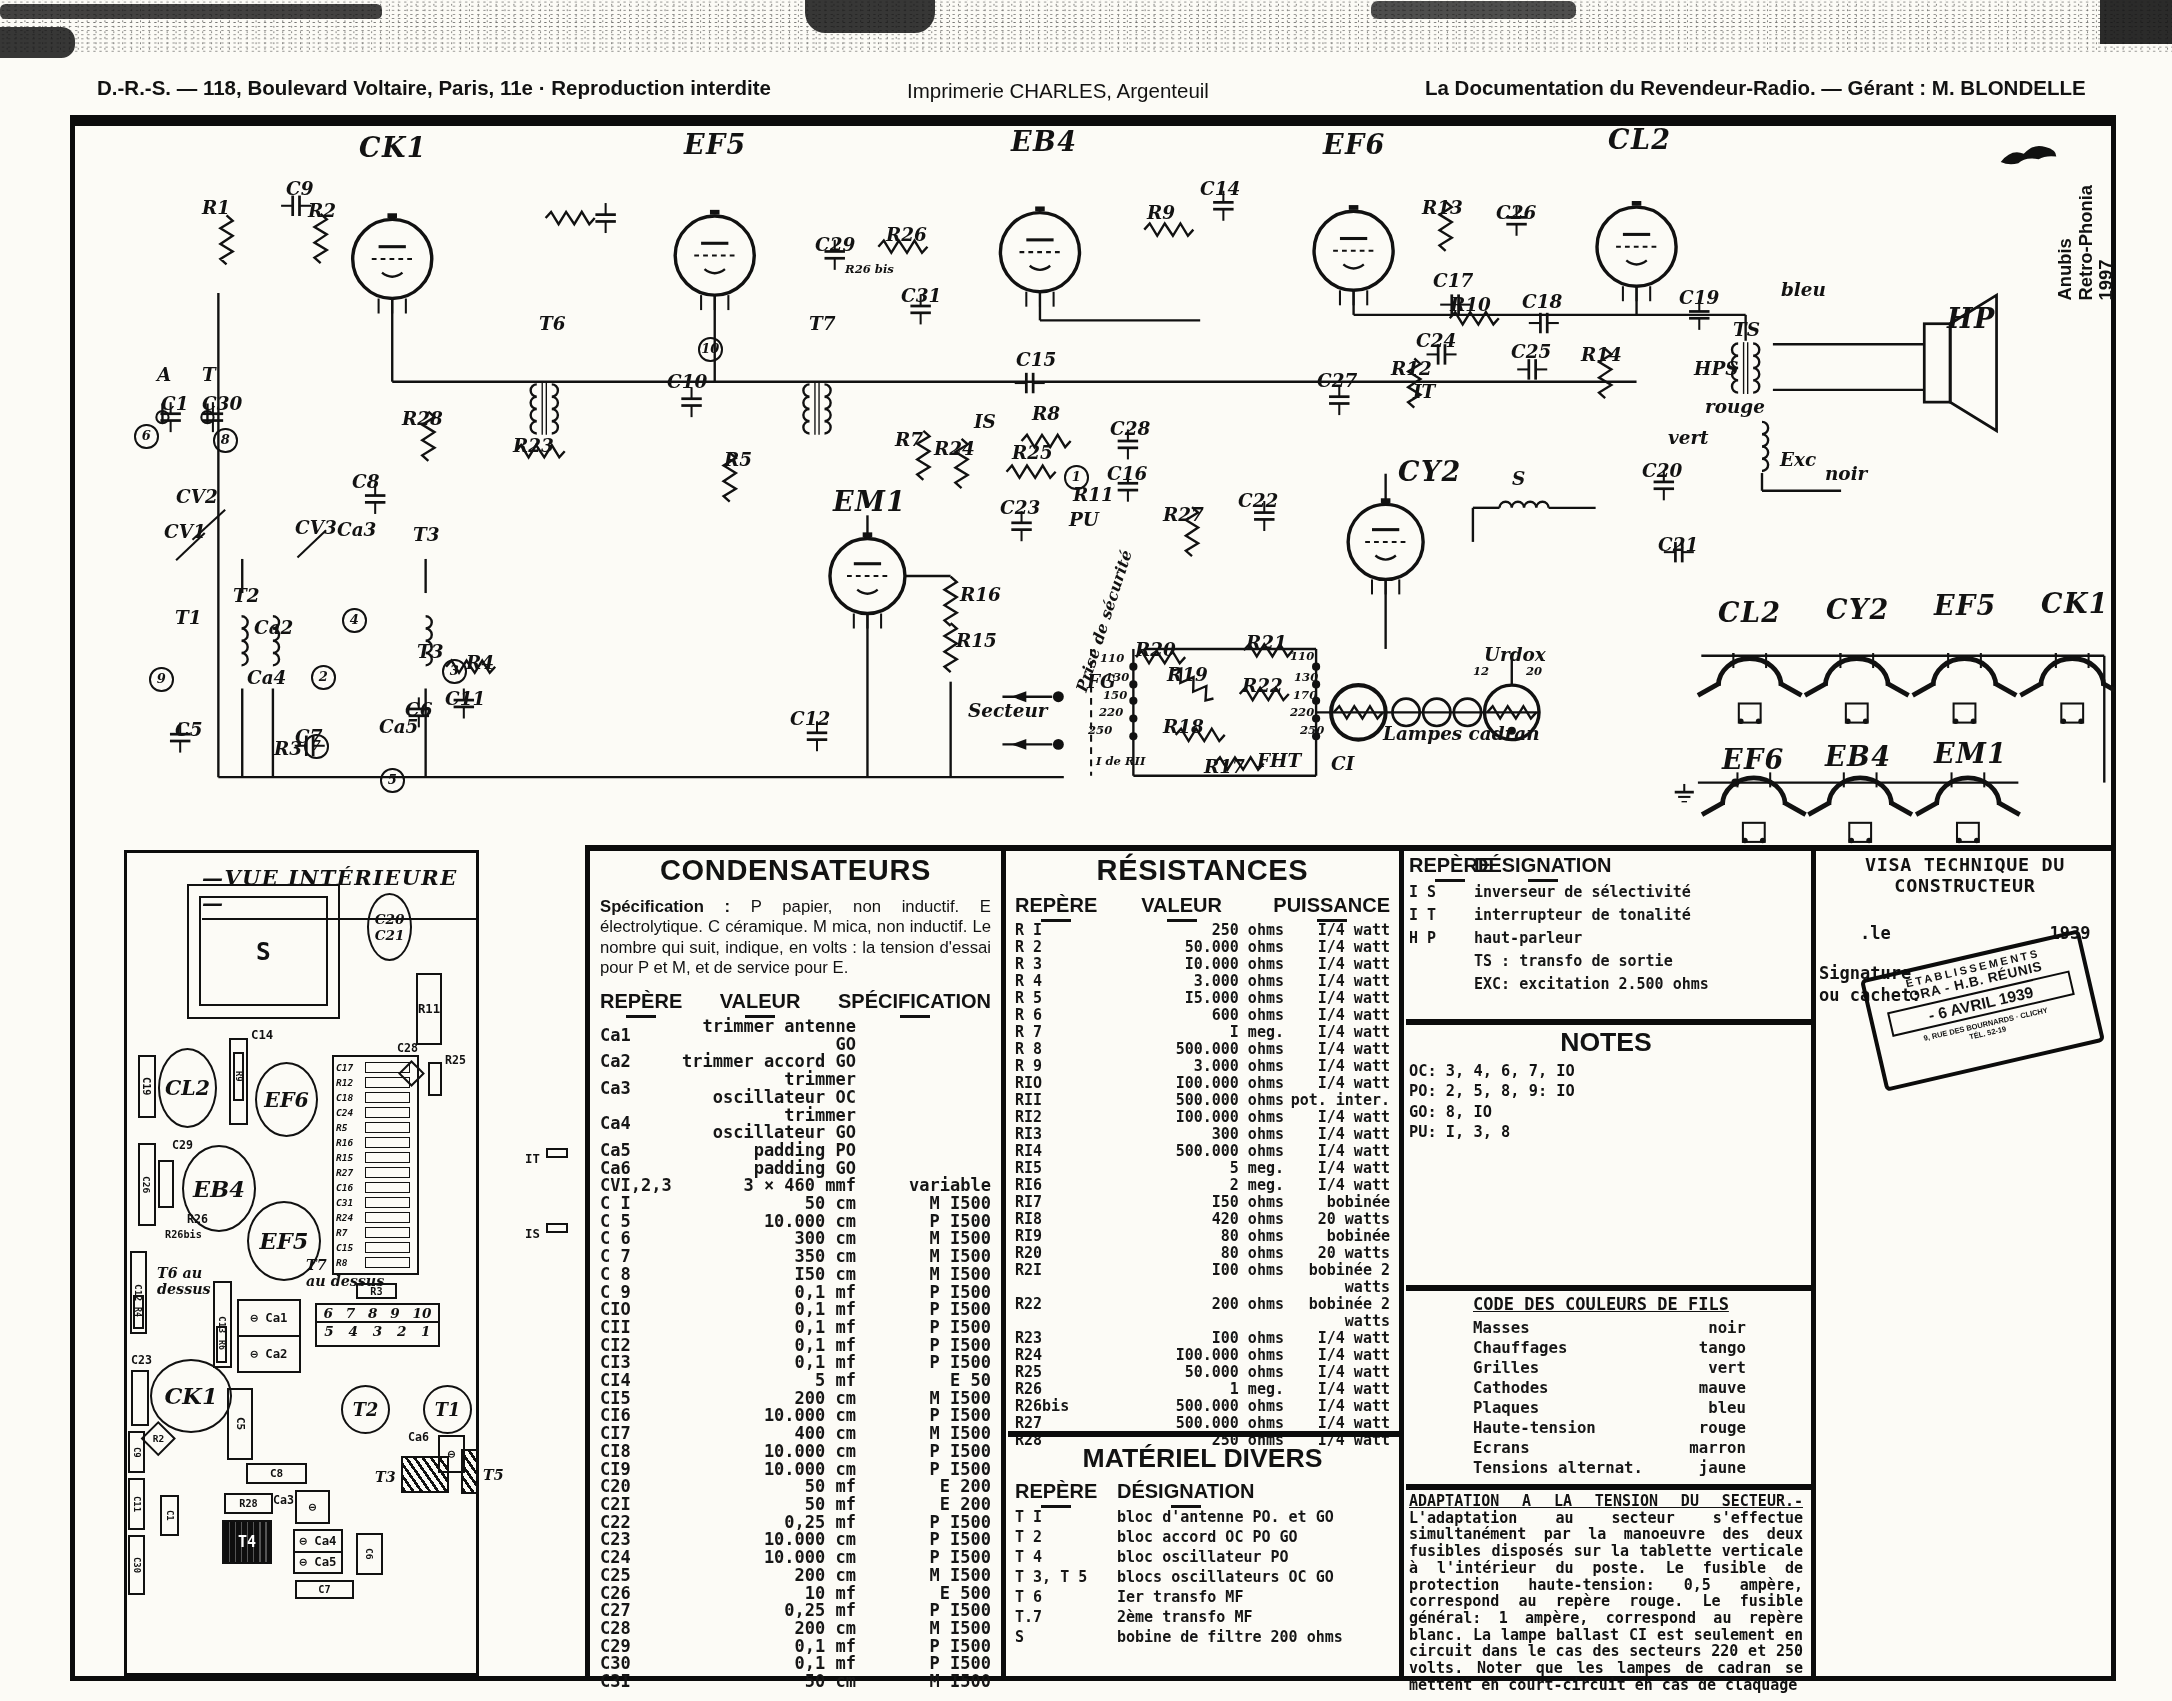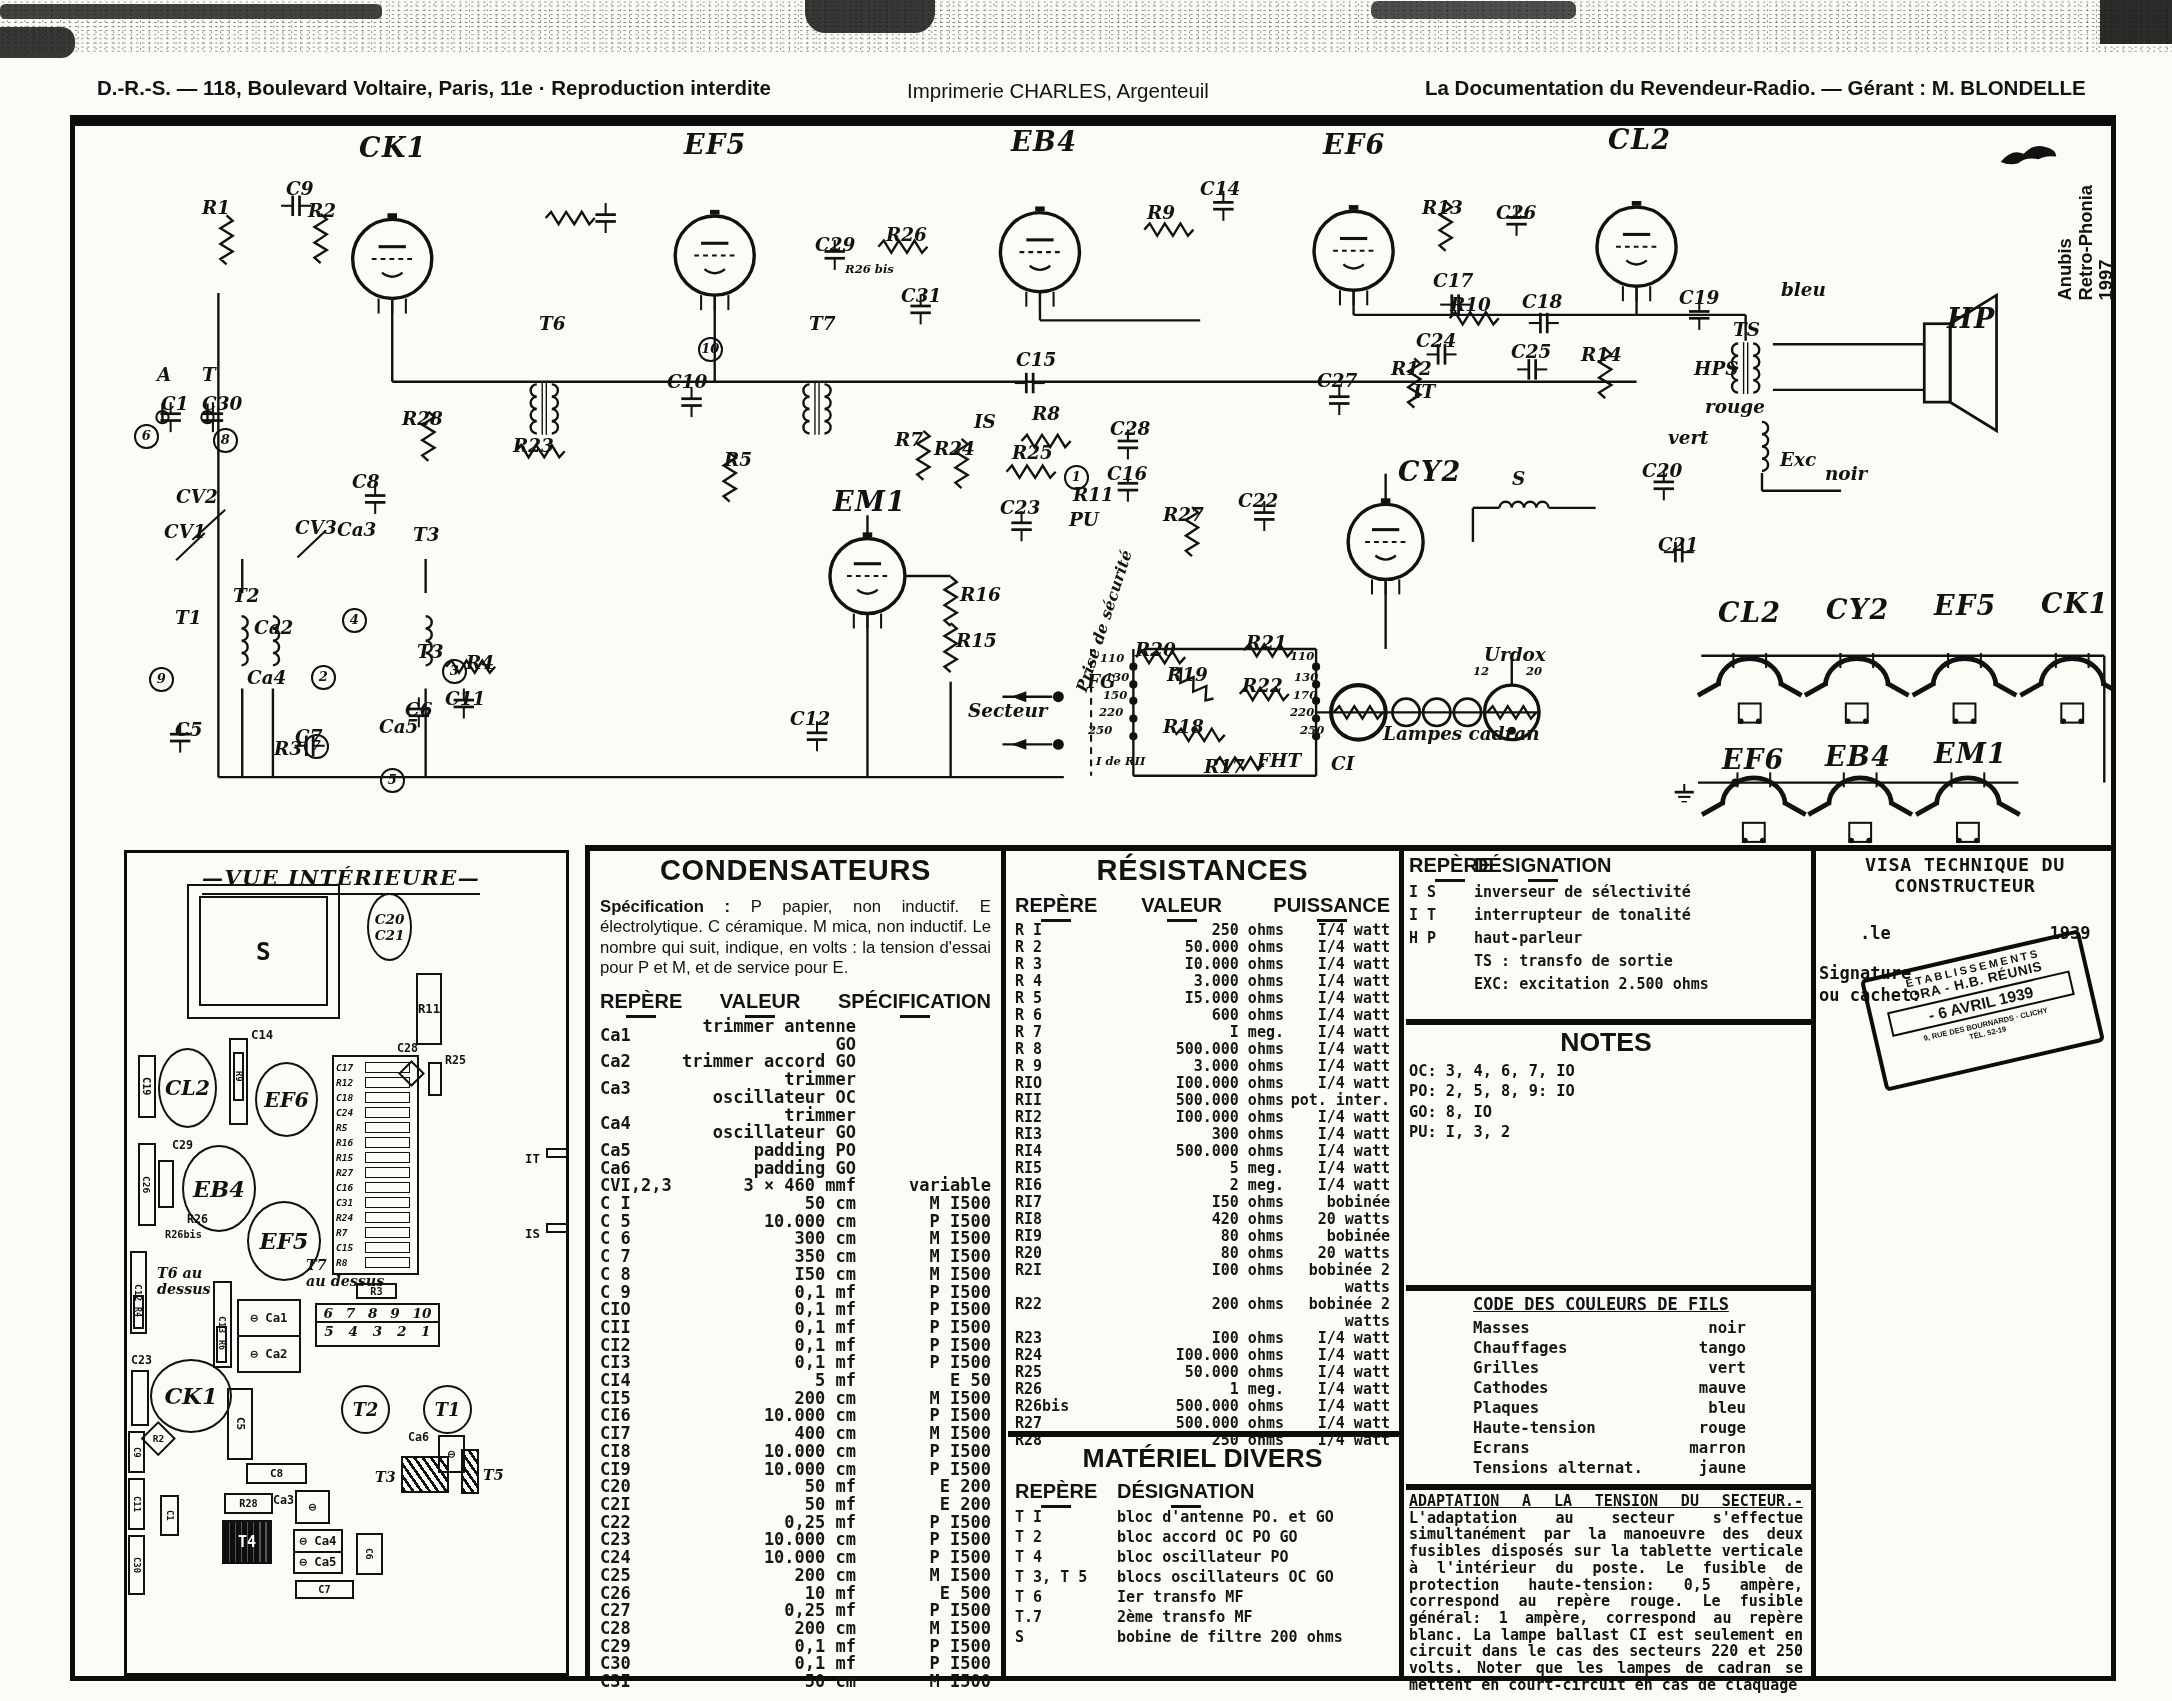--- a/index.html
+++ b/index.html
@@ -41,21 +41,21 @@
   .rep  .trow{font-size:15px;line-height:23px;}
   .coul .trow{font-size:15.7px;line-height:20px;}
   .c-rep{width:82px;} .c-val{width:174px;text-align:right;} .c-spec{flex:1;text-align:right;}
   .r-rep{width:75px;} .r-val{width:194px;text-align:right;} .r-pui{flex:1;text-align:right;}
   .m-rep{width:102px;} .m-des{flex:1;}
   .p-rep{width:65px;}  .p-des{flex:1;}
   .k-nom{width:198px;} .k-col{flex:1;text-align:right;}
   .para{font-size:15.3px;line-height:18.4px;font-weight:bold;text-align:justify;}
   .u{text-decoration:underline;}
   
-  #vue{left:124px;top:850px;width:445px;height:826px;border:3.4px solid #0c0c0c;background:#fcfbf6;}
+  #vue{left:124px;top:850px;width:355px;height:826px;border:3.4px solid #0c0c0c;background:#fcfbf6;}
   .vi{position:absolute;box-sizing:border-box;color:#111;}
   .vi-rect{border:2px solid #111;display:flex;align-items:center;justify-content:center;
            font-weight:bold;font-family:"DejaVu Sans Mono",monospace;}
   .vi-circle{border:2.7px solid #111;border-radius:50%;display:flex;align-items:center;justify-content:center;
            font-family:"DejaVu Serif",serif;font-style:italic;font-weight:bold;white-space:pre-line;text-align:center;}
   .vi-text{font-weight:bold;white-space:pre-line;}
   .vi-serif{font-family:"DejaVu Serif",serif;font-style:italic;}
   .vi-hatch{border:2px solid #111;background:repeating-linear-gradient(55deg,#111 0 2.7px,transparent 2.7px 6.8px);}
   .vi-dark{border:2px solid #111;background:repeating-linear-gradient(90deg,#0e0e0e 0 4.8px,#555 4.8px 6.1px);
            color:#fff;display:flex;align-items:center;justify-content:center;font-weight:bold;font-size:15px;}
@@ -1213,21 +1213,21 @@
       </div>
     </div>
 </div>
 <div class="hbar" style="left:1406px;top:1019px;width:405px"></div>
 <div class="abs" style="left:1409px;top:1027px;width:394px">
   <div class="tt2">NOTES</div>
   <div id="gammes" class="para" style="margin-top:2.7px;text-align:left;line-height:20.5px">
       <div>OC: 3, 4, 6, 7, IO</div>
       <div>PO: 2, 5, 8, 9: IO</div>
       <div>GO: 8, IO</div>
-      <div>PU: I, 3, 2</div>
+      <div>PU: I, 3, 8</div>
     </div>
 </div>
 <div class="hbar" style="left:1406px;top:1285px;width:405px"></div>
 <div class="abs coul" style="left:1473px;top:1294px;width:273px">
   <div class="u" style="font-size:17px;font-weight:bold">CODE DES COULEURS DE FILS</div>
   <div id="coul-rows" style="margin-top:4.1px">
       <div class="trow">
         <span class="k-nom">Masses</span>
         <span class="k-col">noir</span>
       </div>

